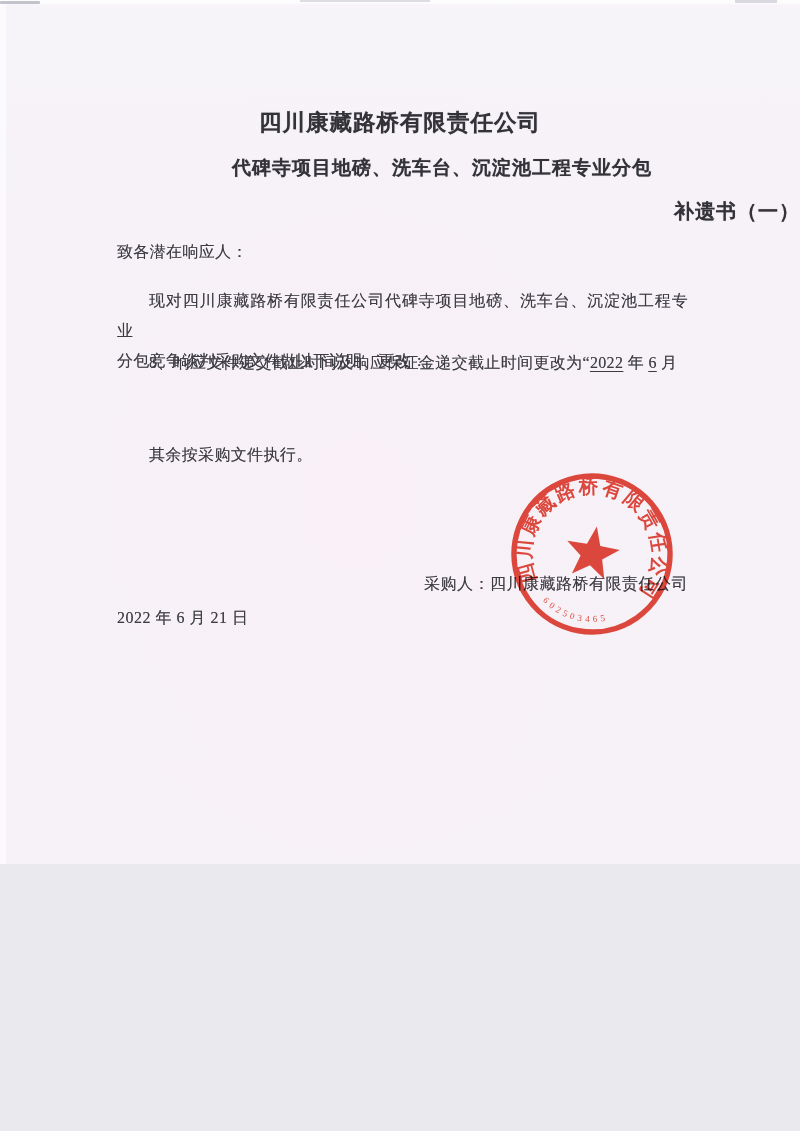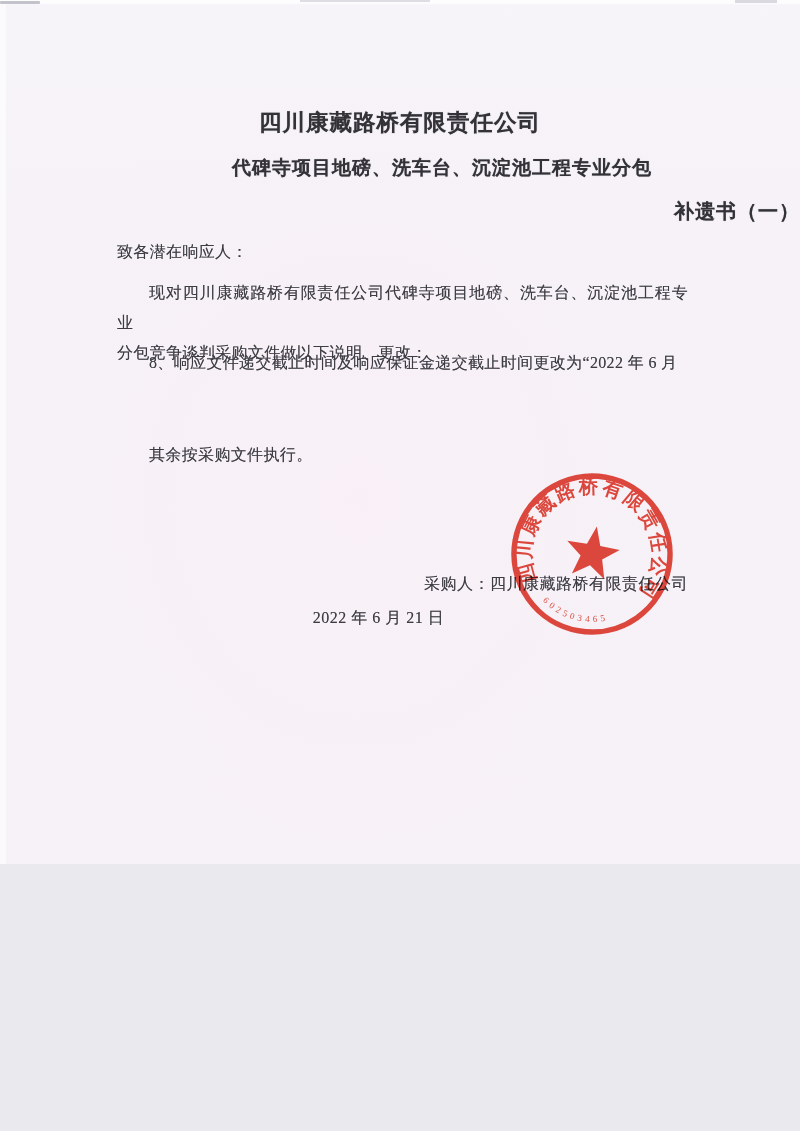--- a/index.html
+++ b/index.html
@@ -49,35 +49,35 @@
   .h-project  { top: 152px; font-size: 19px; line-height: 32px; margin-left: 42px; }
   .h-doctitle { top: 194px; font-size: 20px;   line-height: 34px; text-align: right; }
 
   .bodytext {
     position: absolute; left: 117px; width: 571px;
     font-size: 16px; line-height: 30px; letter-spacing: 0.35px;
     color: #3c3c42; text-shadow: 0 0 0.5px rgba(60,60,70,0.5);
     text-align: justify;
   }
   .salutation { top: 241px; line-height: 22px; }
-  .para1      { top: 278px; }
+  .para1      { top: 286px; }
   .item1      { top: 348px; }
   .closing    { top: 444px; line-height: 22px; text-indent: 2em; }
   .indent     { text-indent: 2em; }
-  .u { text-underline-offset: 3px; }
+  .u { text-decoration: underline; text-underline-offset: 3px; }
 
   .sig-purchaser {
     position: absolute; top: 573px; left: 117px; width: 571px;
     font-size: 16px; line-height: 22px; letter-spacing: 0.5px;
     color: #3c3c42; text-align: right; text-shadow: 0 0 0.5px rgba(60,60,70,0.5);
   }
   .sig-date {
     position: absolute; top: 607px; left: 117px; width: 523px;
     font-size: 16px; line-height: 22px; letter-spacing: 0.5px;
-    color: #3c3c42; text-align: center; text-shadow: 0 0 0.5px rgba(60,60,70,0.5);
+    color: #3c3c42; text-align: left; text-shadow: 0 0 0.5px rgba(60,60,70,0.5);
   }
 
   .seal {
     position: absolute; left: 487px; top: 449px;
     width: 210px; height: 210px;
     mix-blend-mode: multiply;
     opacity: 0.92;
     filter: blur(0.25px);
   }
 </style>

